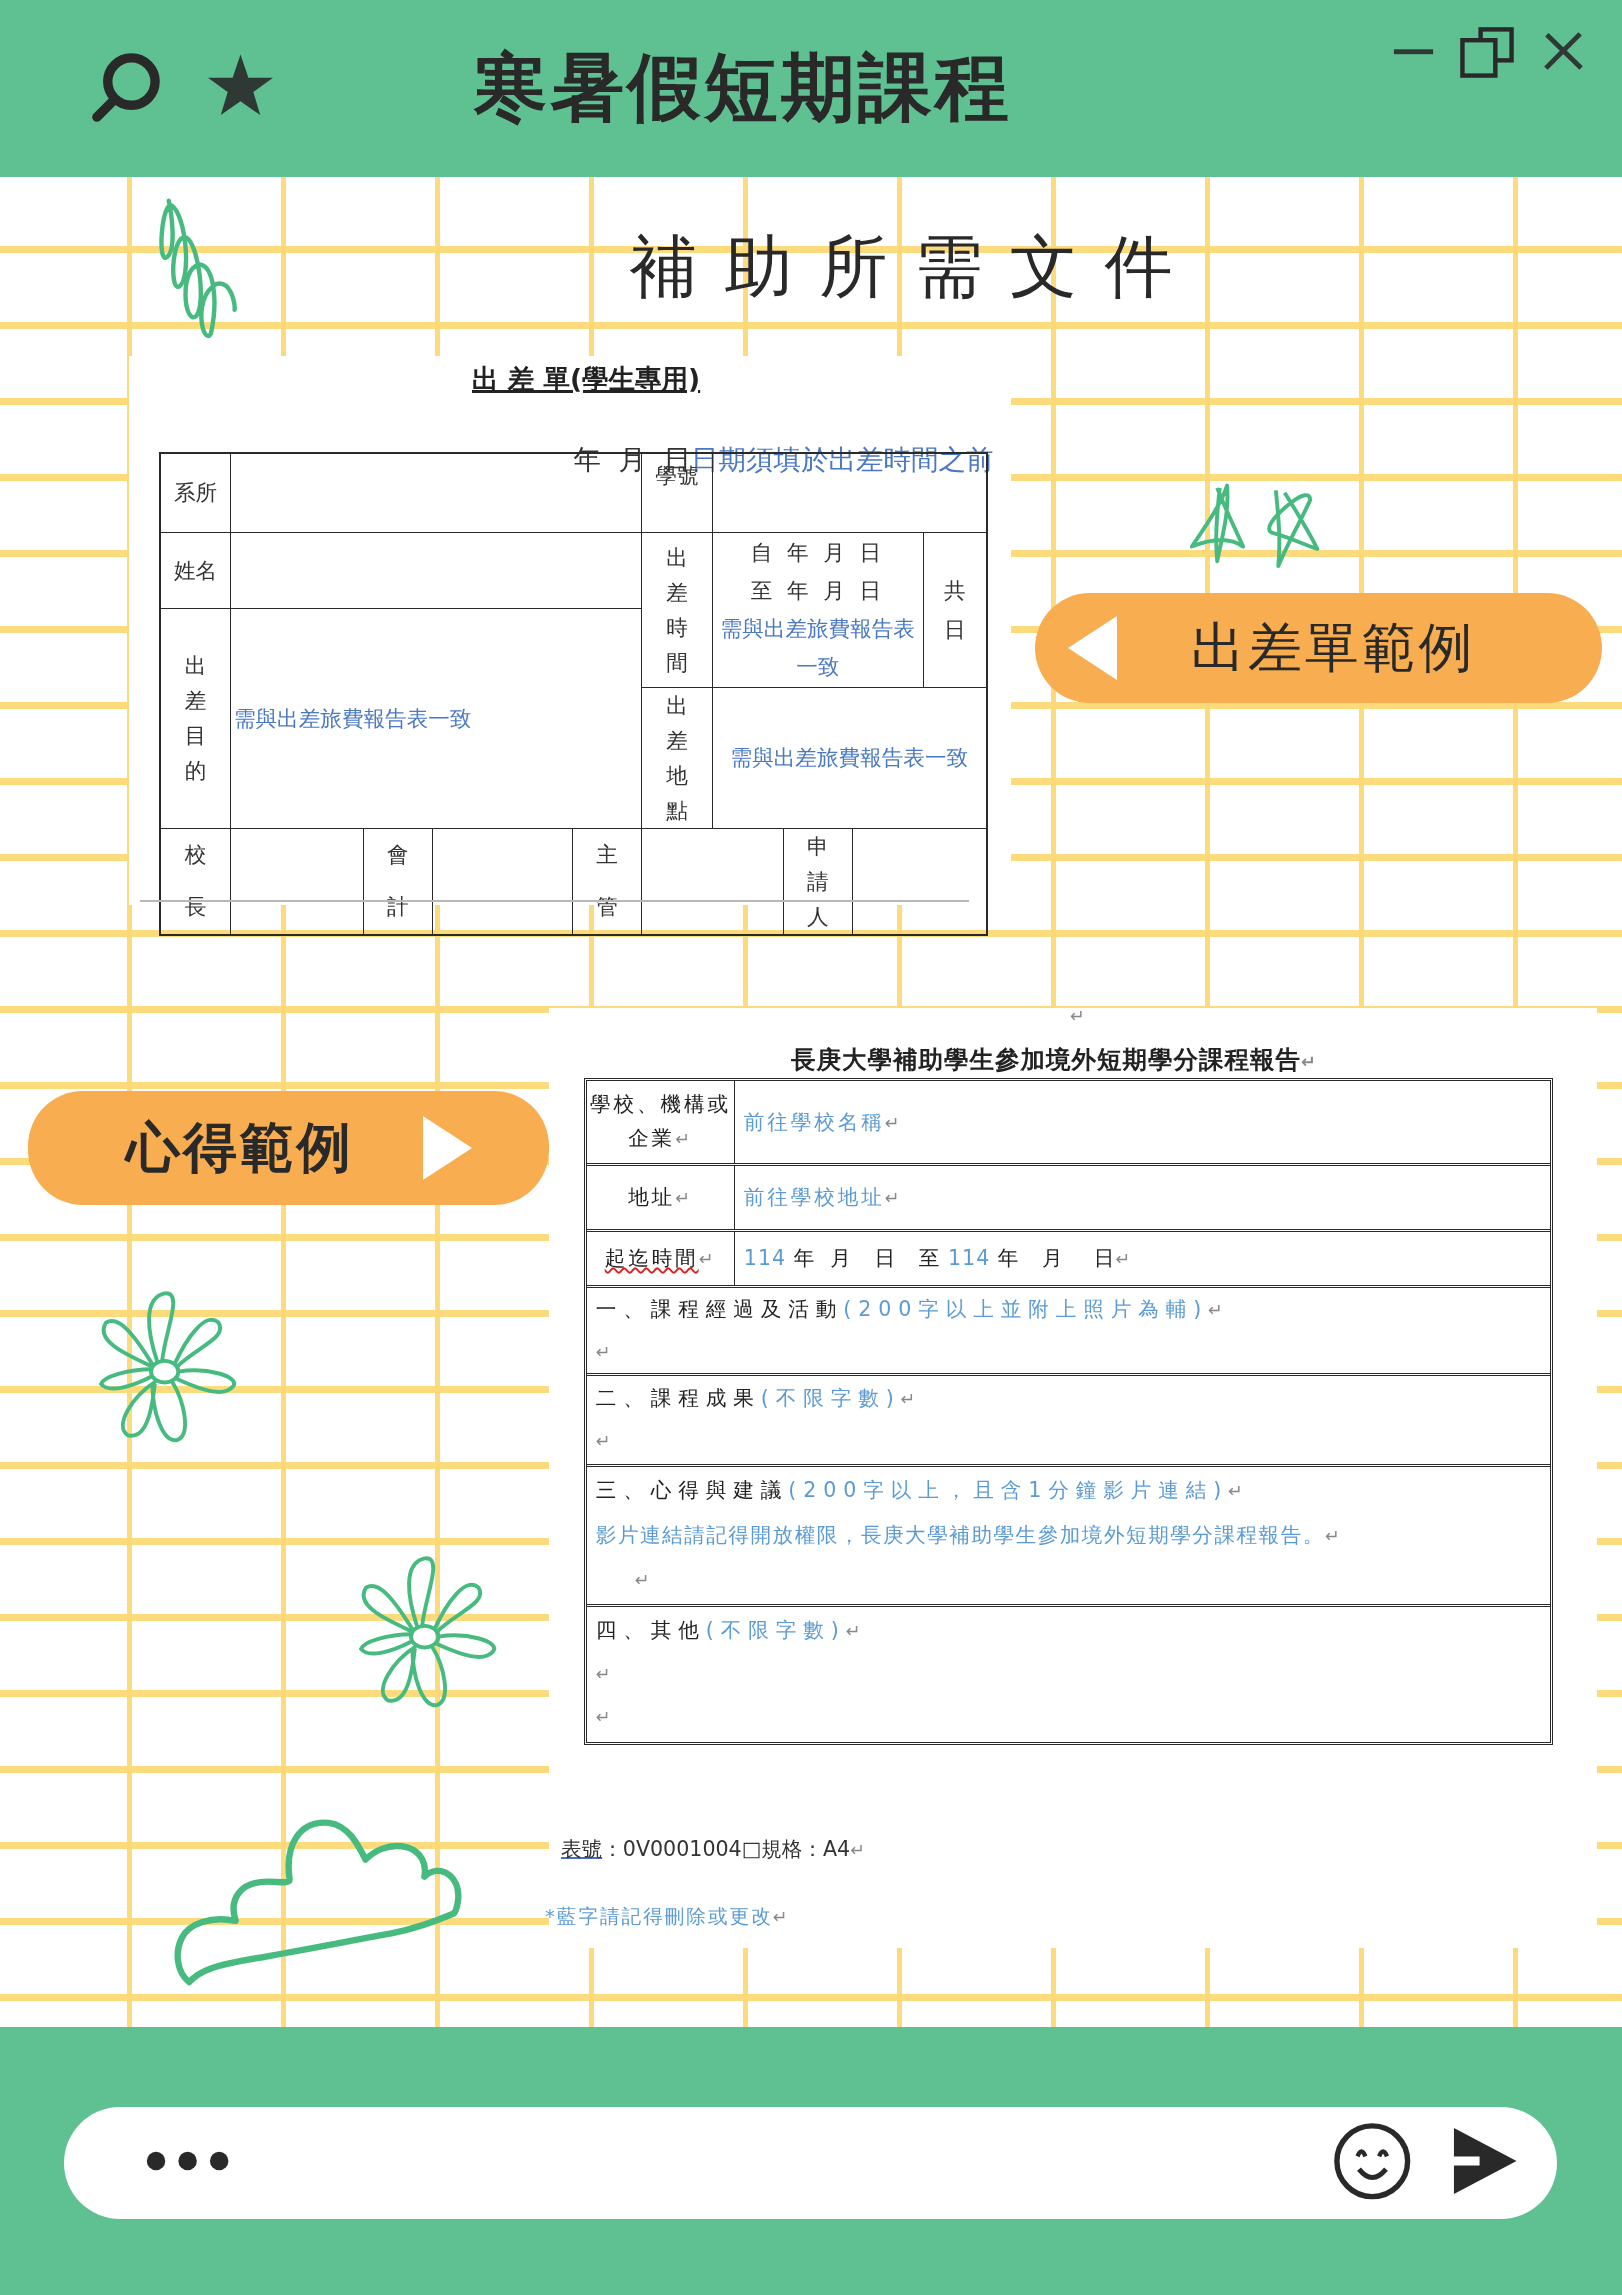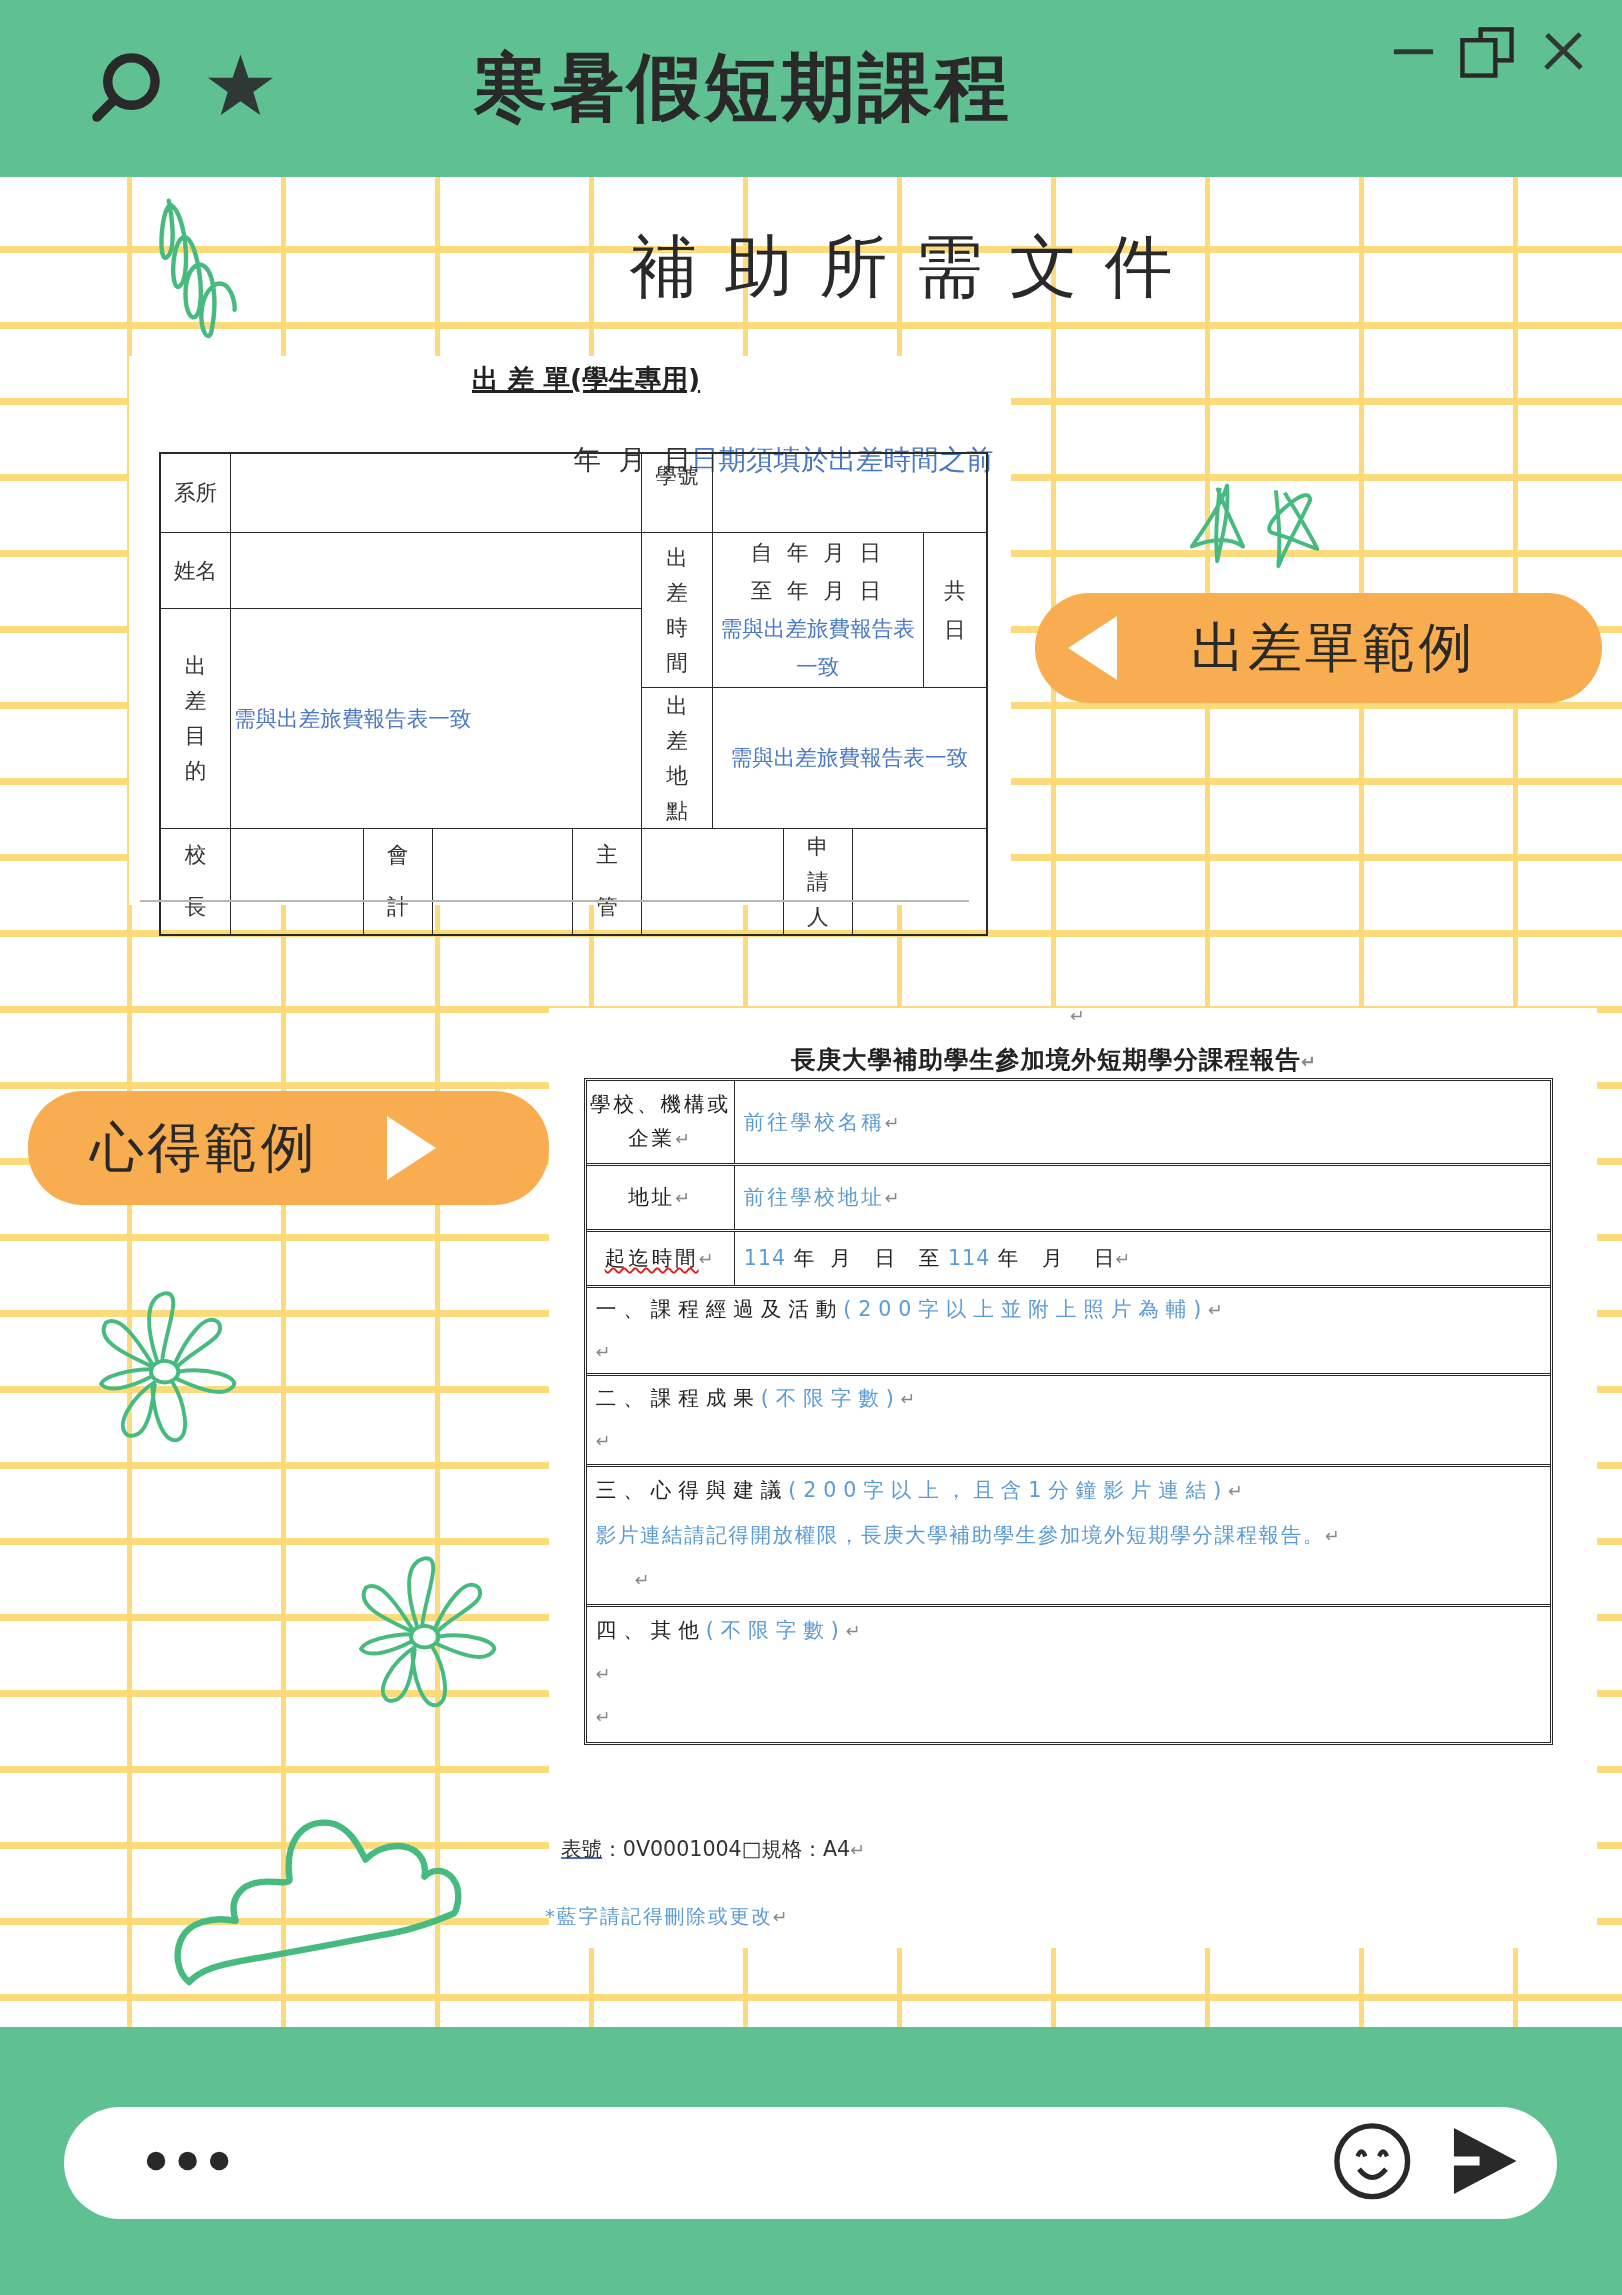--- a/index.html
+++ b/index.html
@@ -160,21 +160,21 @@
   <path d="M60,10 C55,60 50,110 55,160 C65,110 80,60 75,5 C65,40 30,90 3,130 C40,115 80,110 108,130 C90,90 70,50 55,10" fill="none" stroke="#47bb7f" stroke-width="8" stroke-linejoin="round"></path>
   <path d="M175,15 C180,70 185,110 180,170 C200,120 230,70 245,35 C245,20 230,20 200,45 C170,70 150,95 168,102 C200,110 230,125 260,135 C240,95 215,55 193,20" fill="none" stroke="#47bb7f" stroke-width="8" stroke-linejoin="round"></path>
 </svg>
 
 <div class="abs pill" style="left:1035px;top:593px;width:567px;height:110px;">
   <div class="tri-left" style="margin-left:33px;"></div>
   <span style="margin-left:74px;letter-spacing:2.9px;">出差單範例</span>
 </div>
 
 <div class="abs pill" style="left:28px;top:1091px;width:521px;height:114px;">
-  <span style="margin-left:62px;letter-spacing:2.9px;">心得範例</span>
+  <span style="margin-left:98px;letter-spacing:2.9px;font-weight:bold;">心得範例</span>
   <div class="tri-right" style="margin-left:69px;"></div>
 </div>
 
 <svg class="abs" style="left:79px;top:1288px;" width="186" height="182" viewBox="0 0 380 370">
   <g fill="none" stroke="#47bb7f" stroke-width="8">
     <ellipse cx="175" cy="170" rx="28" ry="22"></ellipse>
     <path d="M160,150 C140,90 130,20 175,10 C215,5 175,90 170,148"></path>
     <path d="M195,155 C220,100 260,45 285,70 C305,100 240,120 200,160"></path>
     <path d="M203,170 C260,160 330,180 315,200 C295,225 245,205 200,185"></path>
     <path d="M190,190 C215,230 230,300 200,310 C170,315 150,250 150,195"></path>

